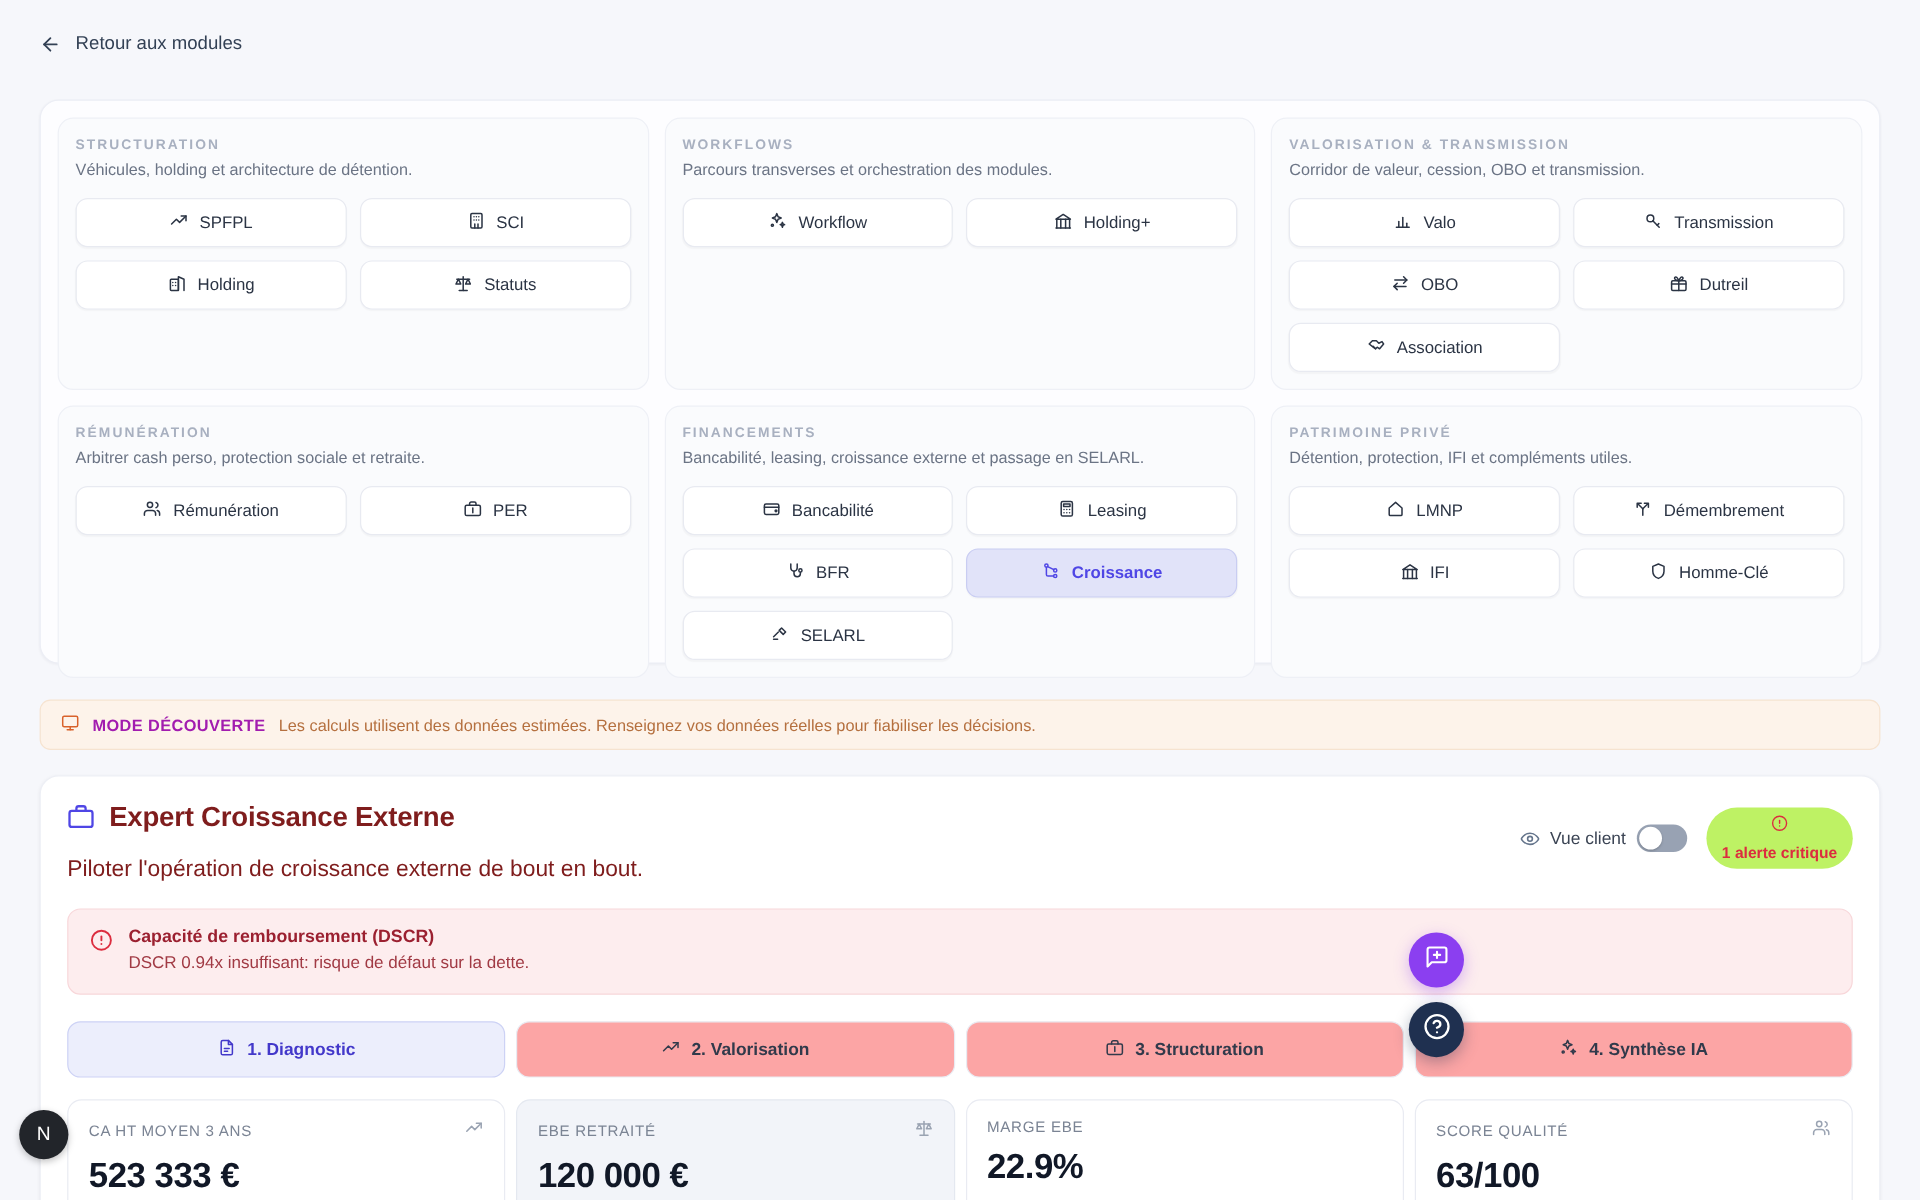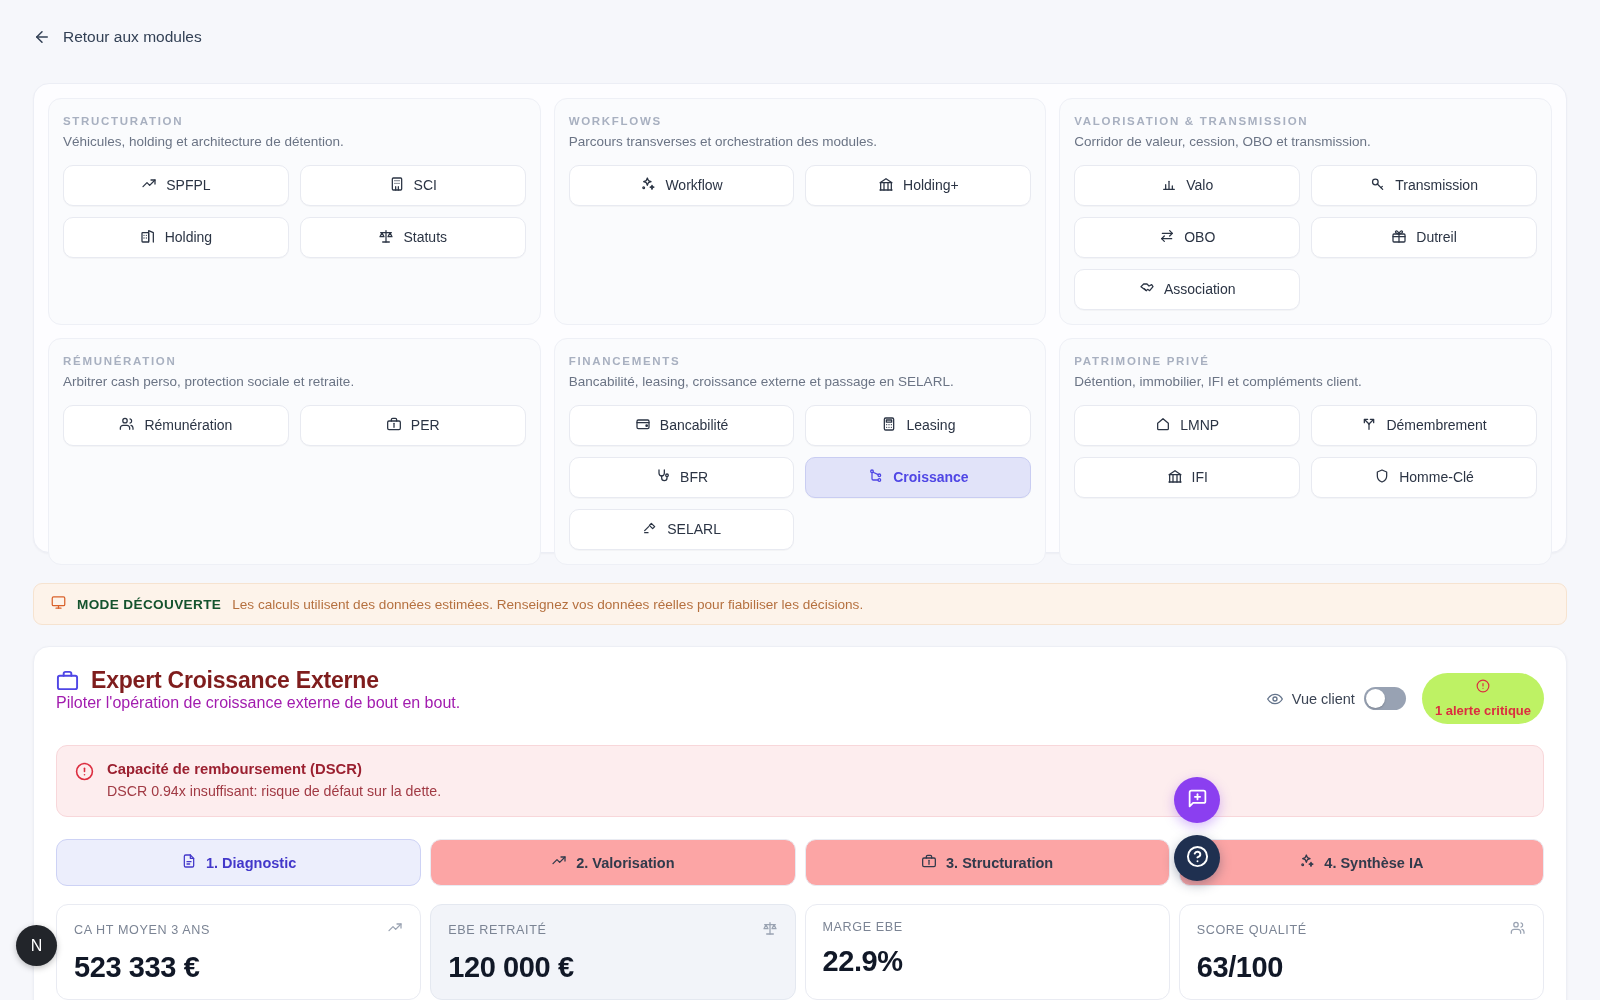--- a/index.html
+++ b/index.html
@@ -74,38 +74,38 @@
     position: absolute; left: 33px; top: 583px;
     width: 1534px; height: 42px;
     background: #fdf3ea;
     border: 1px solid #f6e3d0;
     border-radius: 9px;
     display: flex; align-items: center; gap: 11px;
     padding: 0 17px;
     font-size: 13.6px;
   }
   .discovery svg { width: 15px; height: 15px; color: #d9622b; flex: none; }
-  .discovery .dm-label { font-weight: 700; color: #14532d; letter-spacing: .35px; }
+  .discovery .dm-label { font-weight: 700; color: #a21caf; letter-spacing: .35px; }
   .discovery .dm-text { color: #b5703f; }
 
   
   .expert-card {
     position: absolute; left: 33px; top: 646px;
     width: 1534px; height: 380px;
     background: #ffffff;
     border: 1px solid #edeff5;
     border-radius: 16px;
     box-shadow: 0 1px 3px rgba(16,24,40,.05);
     padding: 20px 22px;
   }
   .expert-head { display: flex; align-items: flex-start; justify-content: space-between; }
   .expert-title-row { display: flex; align-items: center; gap: 12px; }
   .expert-title-row .briefcase { width: 23px; height: 23px; color: #4f46e5; }
   .expert-title { font-size: 23px; font-weight: 700; color: #7f1d1d; letter-spacing: -.2px; }
-  .expert-sub { margin-top: 0; font-size: 16px; color: #a21caf; }
+  .expert-sub { margin-top: 20px; font-size: 19px; color: #7f1d1d; }
 
   .head-right { display: flex; align-items: center; gap: 16px; padding-top: 6px; }
   .vue-client { display: flex; align-items: center; gap: 9px; font-size: 14.5px; color: #3b4454; }
   .vue-client .eye { width: 16px; height: 16px; color: #64748b; }
   .toggle {
     width: 42px; height: 23px; border-radius: 12px; background: #98a2b3;
     position: relative; cursor: pointer; flex: none;
   }
   .toggle .knob {
     position: absolute; left: 2px; top: 2px;
@@ -413,21 +413,21 @@
                 <path d="M14 5l5 5-3 3-5-5z"></path>
                 <line x1="10" y1="10" x2="4" y2="16"></line>
                 <line x1="4" y1="19" x2="9" y2="19"></line>
               </svg></span>
             <span>SELARL</span>
           </div>
         </div>
       </div>
       <div class="group">
         <div class="group-title">PATRIMOINE PRIVÉ</div>
-        <div class="group-sub">Détention, immobilier, IFI et compléments client.</div>
+        <div class="group-sub">Détention, protection, IFI et compléments utiles.</div>
         <div class="group-buttons">
           <div class="mod-btn">
             <span><svg viewBox="0 0 24 24" fill="none" stroke="currentColor" stroke-width="1.9" stroke-linecap="round" stroke-linejoin="round">
                 <path d="M4 11l8-7 8 7v8a1.5 1.5 0 0 1-1.5 1.5h-13A1.5 1.5 0 0 1 4 19z"></path>
               </svg></span>
             <span>LMNP</span>
           </div>
           <div class="mod-btn">
             <span><svg viewBox="0 0 24 24" fill="none" stroke="currentColor" stroke-width="1.9" stroke-linecap="round" stroke-linejoin="round">
                 <path d="M12 20V12"></path>

